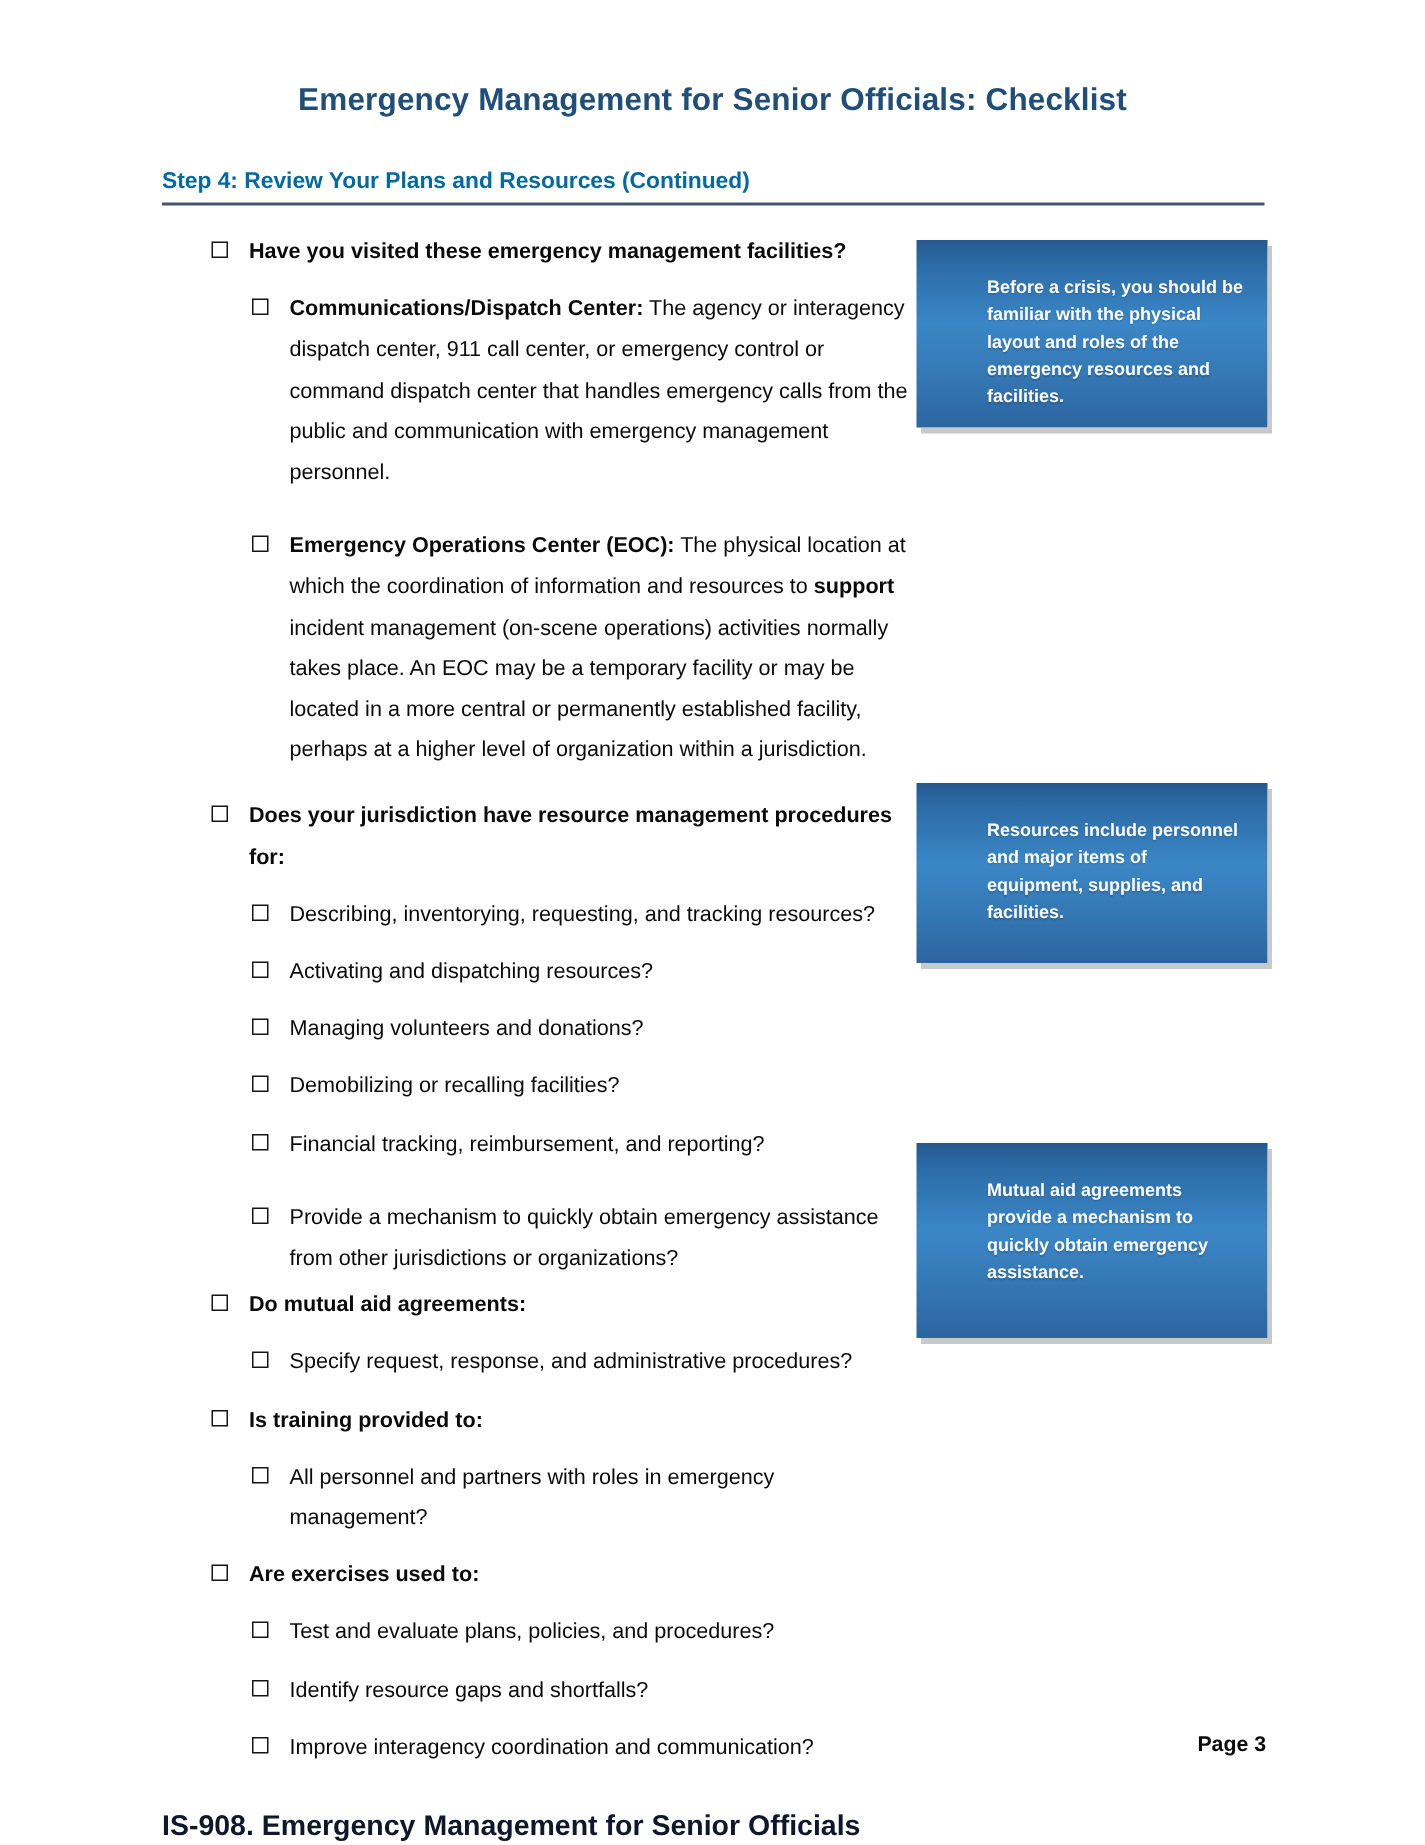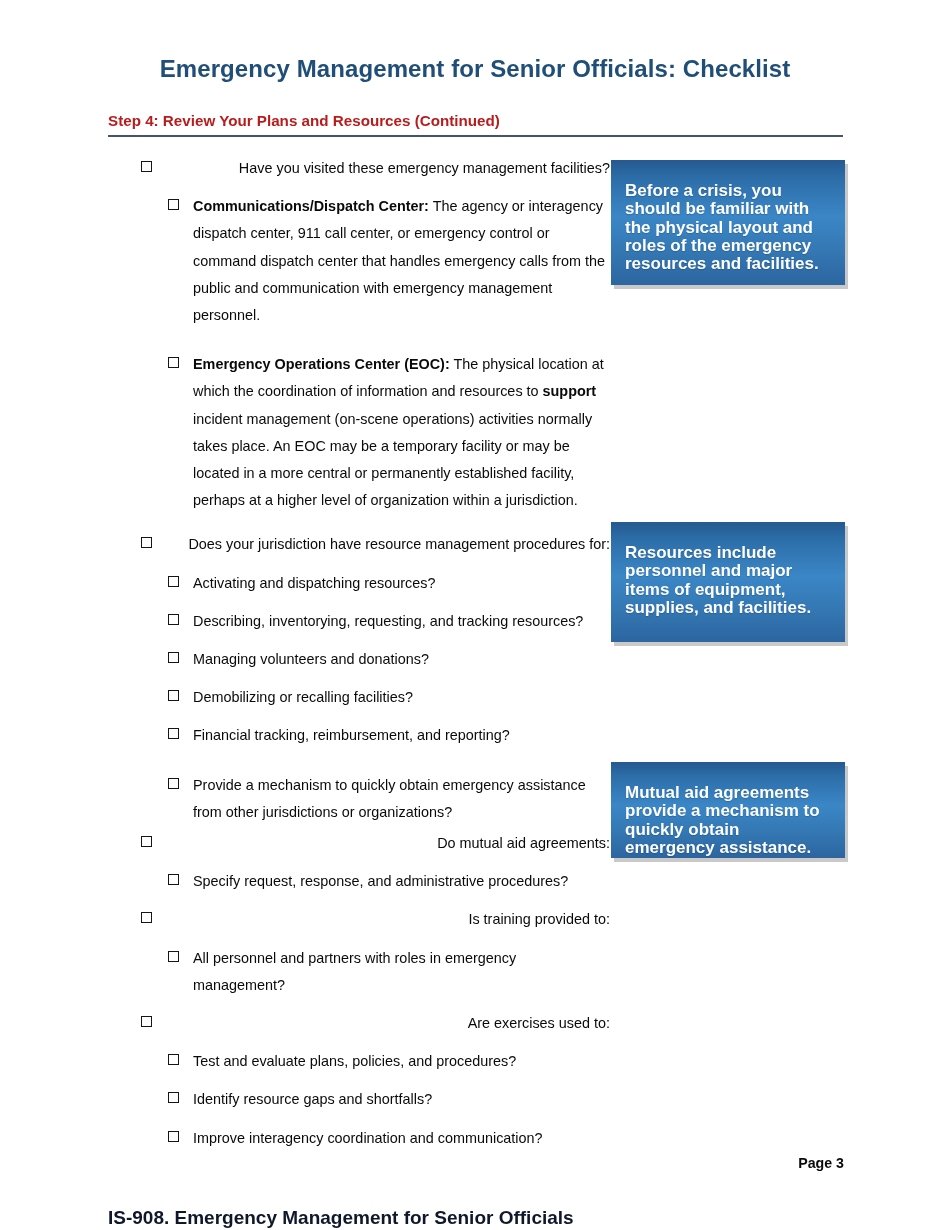--- a/index.html
+++ b/index.html
@@ -16,33 +16,33 @@
     overflow: hidden;
   }
 
   
   #page-title {
     position: absolute;
     left: 0;
     top: 55px;
     width: 950px;
     text-align: center;
-    font-size: 24px;
+    font-size: 21px;
     font-weight: bold;
     color: #1F4E79;
     letter-spacing: 0.1px;
   }
 
   #step-heading {
     position: absolute;
     left: 108px;
     top: 112px;
     font-size: 15.2px;
     font-weight: bold;
-    color: #b91c1c;
+    color: #0369a1;
   }
 
   #header-rule {
     position: absolute;
     left: 108px;
     top: 135px;
     width: 735px;
     height: 2px;
     background: #44546A;
   }
@@ -77,21 +77,21 @@
     color: #0a0a0a;
   }
 
   
   .lvl1 {
     margin: 0 0 4px 0;
     padding-left: 166px;
     padding-right: 10px;
   }
   .lvl1 .box { left: 141px; }
-  .lvl1 .itxt { font-weight: normal; text-align: right; }
+  .lvl1 .itxt { font-weight: bold; }
 
   
   .lvl2 {
     margin: 11px 0 4px 0;
     padding-left: 193px;
     padding-right: 12px;
   }
   .lvl2 .box { left: 168px; }
   .lvl2 .itxt { font-weight: normal; }
   .lvl2 .itxt b { font-weight: bold; }
@@ -111,23 +111,24 @@
                 #3478B4 72%,
                 #2C65A0 100%);
     box-shadow: 3px 4px 0 0 #C9C9C9;
     box-sizing: border-box;
     padding: 22px 16px 16px 14px;
   }
   .callout .ctxt {
     display: block;
     color: #ffffff;
     font-weight: bold;
-    font-size: 17px;
+    font-size: 12px;
     line-height: 18.3px;
     text-shadow: 0 1px 1px rgba(0,0,0,0.18);
+    margin-left: 33px;
   }
 
   
   #footer-left {
     position: absolute;
     left: 108px;
     top: 1207px;
     font-size: 19px;
     font-weight: bold;
     color: #0f172a;
@@ -171,25 +172,25 @@
 
   <div class="gap-md"></div>
 
   <div class="item lvl1">
     <span class="box"></span>
     <span class="itxt">Does your jurisdiction have resource management procedures for:</span>
   </div>
 
   <div class="item lvl2">
     <span class="box"></span>
+    <span class="itxt">Describing, inventorying, requesting, and tracking resources?</span>
+  </div>
+  <div class="item lvl2">
+    <span class="box"></span>
     <span class="itxt">Activating and dispatching resources?</span>
-  </div>
-  <div class="item lvl2">
-    <span class="box"></span>
-    <span class="itxt">Describing, inventorying, requesting, and tracking resources?</span>
   </div>
   <div class="item lvl2">
     <span class="box"></span>
     <span class="itxt">Managing volunteers and donations?</span>
   </div>
   <div class="item lvl2">
     <span class="box"></span>
     <span class="itxt">Demobilizing or recalling facilities?</span>
   </div>
   <div class="item lvl2">
@@ -248,18 +249,18 @@
 </div>
 
 <div class="callout" style="top:160px; height:125px;">
   <span class="ctxt">Before a crisis, you should be familiar with the physical layout and roles of the emergency resources and facilities.</span>
 </div>
 
 <div class="callout" style="top:522px; height:120px;">
   <span class="ctxt">Resources include personnel and major items of equipment, supplies, and facilities.</span>
 </div>
 
-<div class="callout" style="top:762px; height:96px;">
+<div class="callout" style="top:762px; height:130px;">
   <span class="ctxt">Mutual aid agreements provide a mechanism to quickly obtain emergency assistance.</span>
 </div>
 
 <div id="footer-left">IS-908.  Emergency Management for Senior Officials</div>
 <div id="footer-right">Page 3</div>
 
 </body></html>

